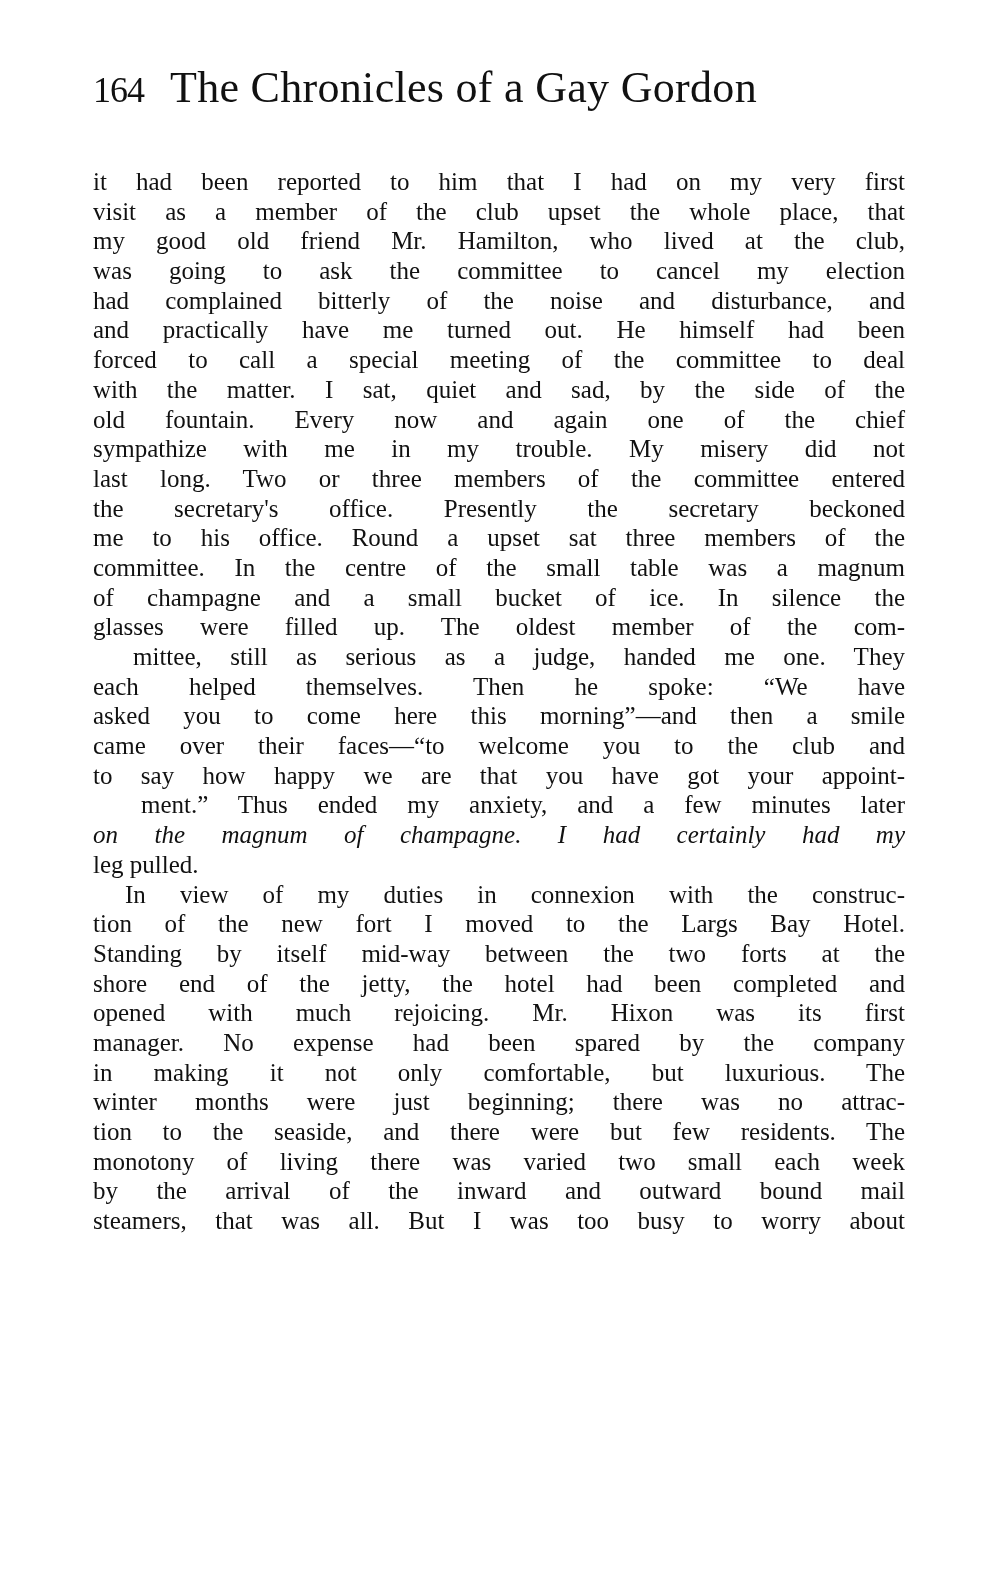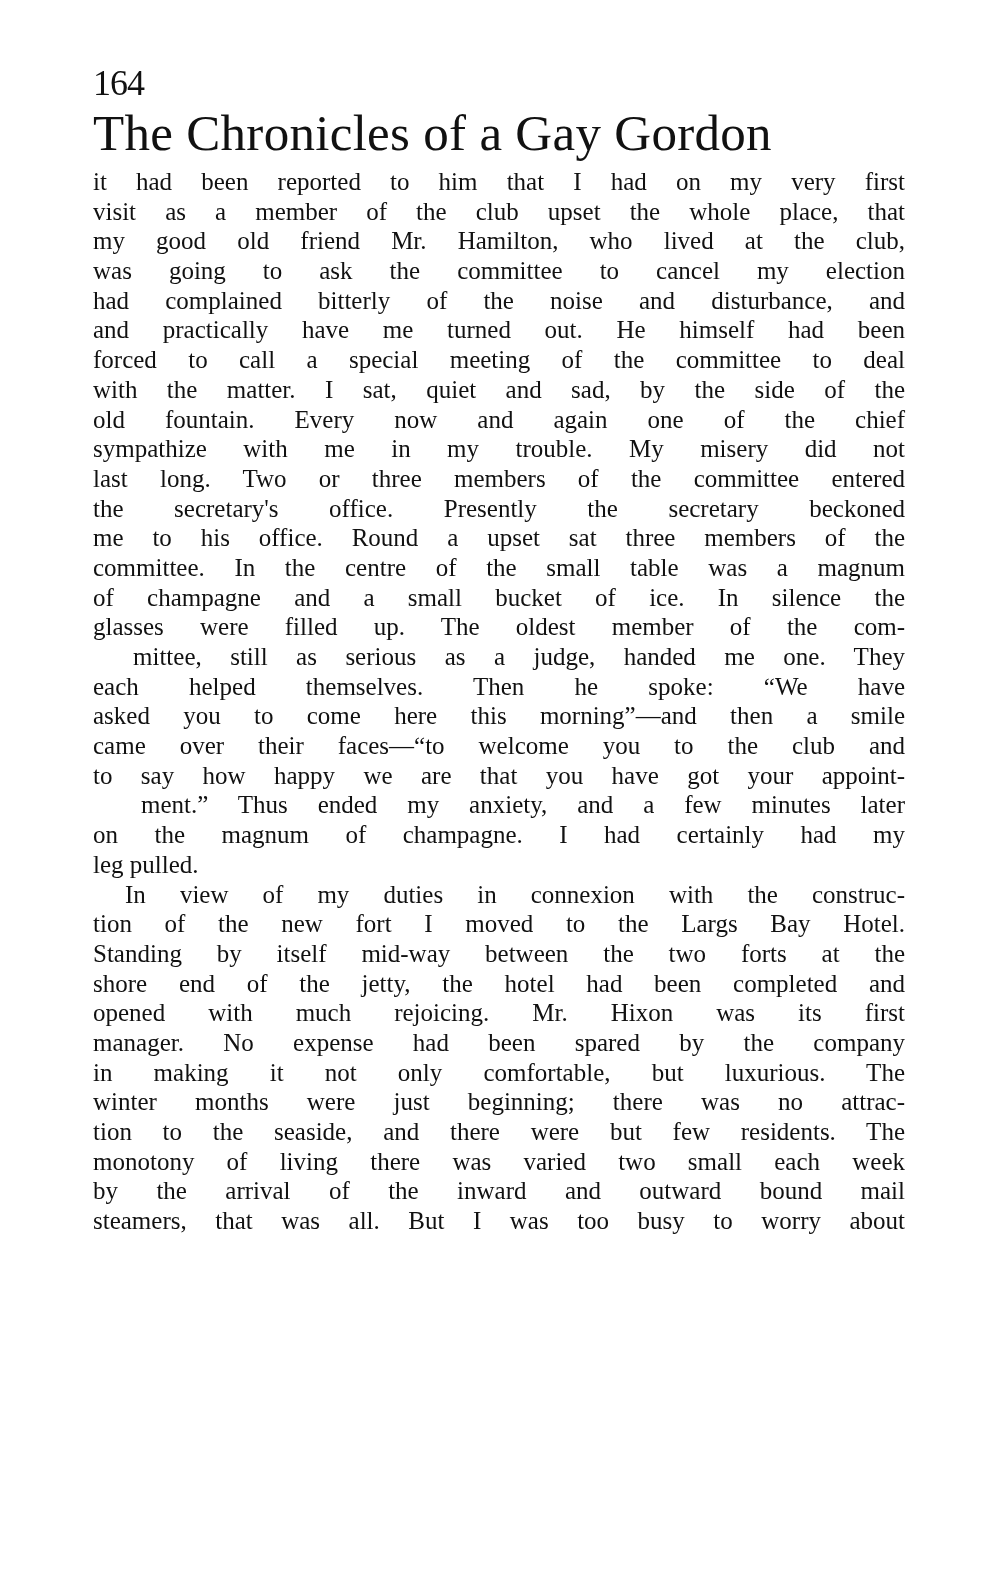--- a/index.html
+++ b/index.html
@@ -19,29 +19,28 @@
       position: absolute;
       left: 93px;
       top: 62px;
       width: 812px;
     }
     .running-head {
       display: flex;
       align-items: baseline;
       height: 60px;
       white-space: nowrap;
-      flex-direction: column;
     }
     .page-number {
       font-size: 36px;
       margin-right: 26px;
       letter-spacing: -1px;
     }
     .running-title {
-      font-size: 51px;
+      font-size: 44px;
       letter-spacing: 0.3px;
     }
     .body-text {
       margin-top: 12px;
     }
     .line {
       display: block;
       font-size: 25px;
       line-height: 29.7px;
       height: 29.7px;
@@ -83,21 +82,21 @@
       <span class="line" style="white-space: normal;">me to his office.  Round a upset sat three members of the</span>
       <span class="line" style="white-space: normal;">committee.  In the centre of the small table was a magnum</span>
       <span class="line" style="white-space: normal;">of champagne and a small bucket of ice.  In silence the</span>
       <span class="line" style="white-space: normal;">glasses were filled up.  The oldest member of the com-</span>
       <span class="line" style="white-space: normal; margin-left: 40px;">mittee, still as serious as a judge, handed me one.  They</span>
       <span class="line" style="white-space: normal;">each helped themselves.  Then he spoke: “We have</span>
       <span class="line" style="white-space: normal;">asked you to come here this morning”—and then a smile</span>
       <span class="line" style="white-space: normal;">came over their faces—“to welcome you to the club and</span>
       <span class="line" style="white-space: normal;">to say how happy we are that you have got your appoint-</span>
       <span class="line" style="white-space: normal; margin-left: 48px;">ment.”  Thus ended my anxiety, and a few minutes later</span>
-      <span class="line" style="white-space: normal;">on the magnum of champagne.  I had certainly had my</span>
+      <span class="line" style="white-space: normal; font-style: italic;">on the magnum of champagne.  I had certainly had my</span>
       <span class="line last">leg pulled.</span>
     </div>
 
     <div class="paragraph">
       <span class="line indent" style="white-space: normal;">In view of my duties in connexion with the construc-</span>
       <span class="line" style="white-space: normal;">tion of the new fort I moved to the Largs Bay Hotel.</span>
       <span class="line" style="white-space: normal;">Standing by itself mid-way between the two forts at the</span>
       <span class="line" style="white-space: normal;">shore end of the jetty, the hotel had been completed and</span>
       <span class="line" style="white-space: normal;">opened with much rejoicing.  Mr. Hixon was its first</span>
       <span class="line" style="white-space: normal;">manager.  No expense had been spared by the company</span>

